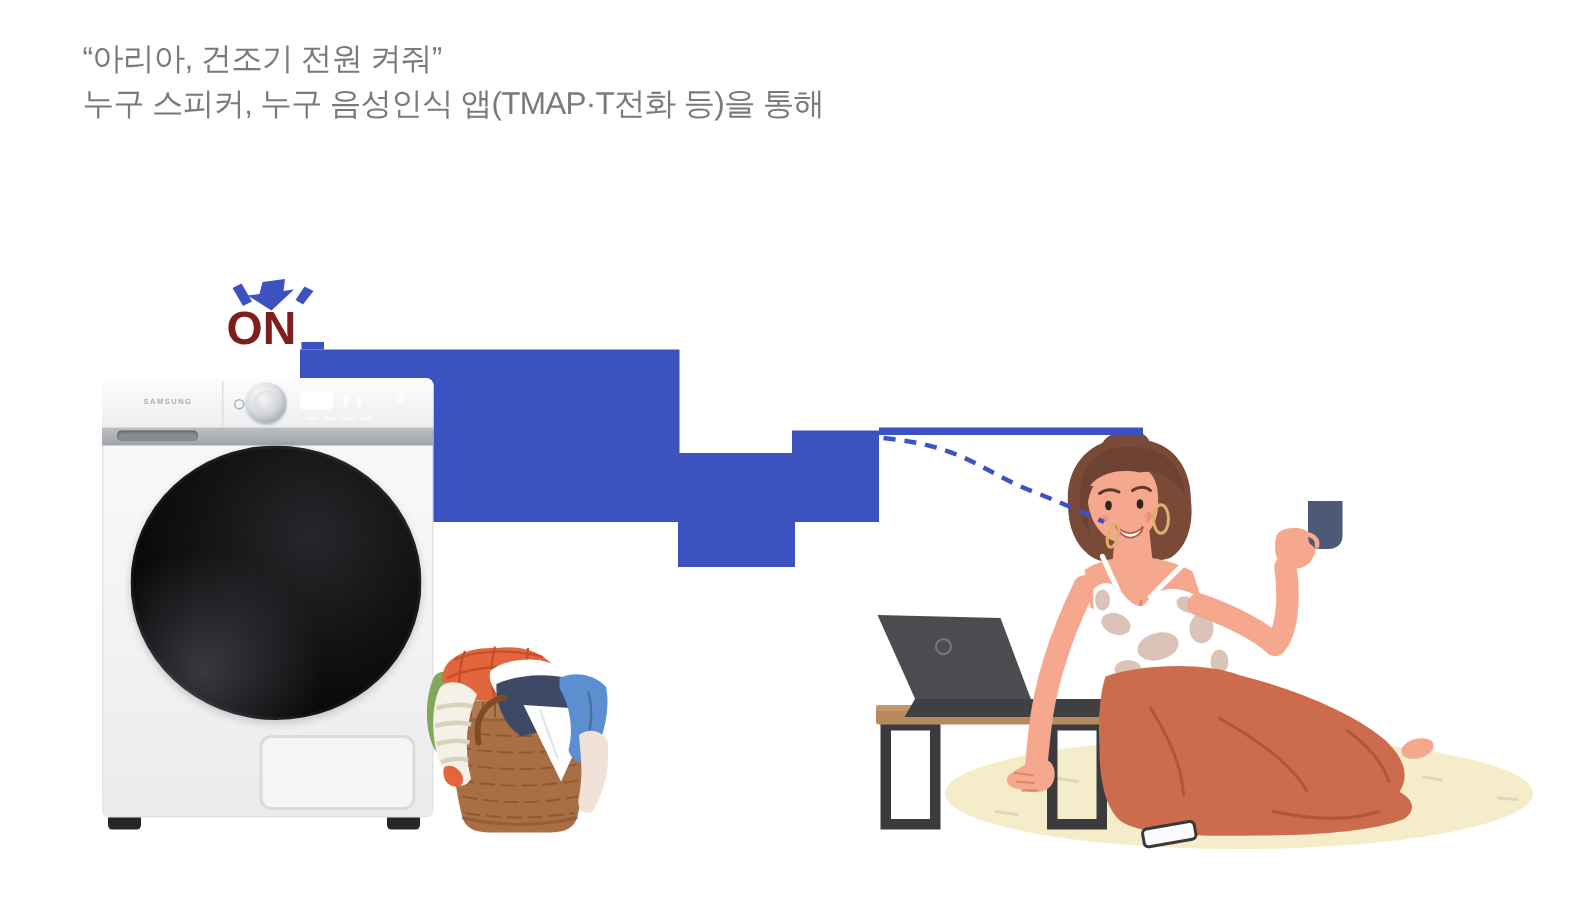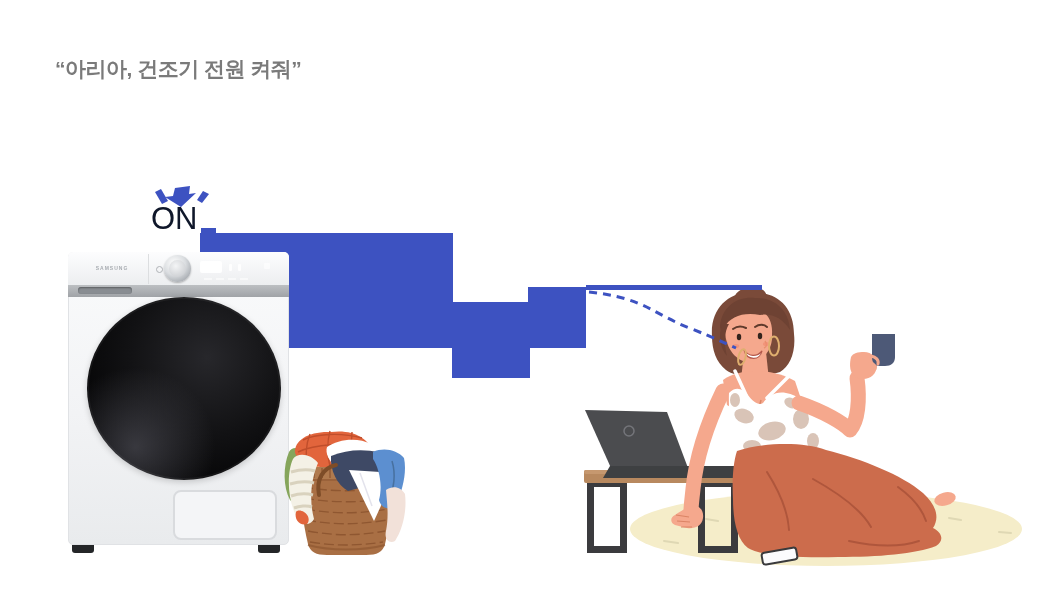--- a/index.html
+++ b/index.html
@@ -1,26 +1,26 @@
 <!DOCTYPE html>
 <html><head>
 <meta charset="utf-8">
 <style>
   html,body{margin:0;padding:0;}
   body{width:1060px;height:600px;position:relative;background:#ffffff;overflow:hidden;
        font-family:"Liberation Sans","DejaVu Sans",sans-serif;}
   .abs{position:absolute;}
 
   
-  .caption{left:55px;top:54px;font-size:21px;font-weight:700;color:#7a7a7a;
+  .caption{left:55px;top:25px;font-size:21px;font-weight:400;color:#7a7a7a;
            line-height:30px;letter-spacing:-0.5px;white-space:nowrap;z-index:6;}
 
   
   .on-arrow{left:150px;top:185px;z-index:6;}
-  .on-label{left:151px;top:203px;font-size:31px;font-weight:400;color:#0f172a;
+  .on-label{left:151px;top:203px;font-size:31px;font-weight:700;color:#7f1d1d;
             line-height:31px;letter-spacing:0;z-index:6;}
   .on-cursor{left:201px;top:228px;width:15px;height:5px;background:#3d52c1;z-index:6;}
 
   
   .blue{background:#3d52c1;z-index:1;}
   .blk-a{left:200px;top:233px;width:253px;height:115px;}
   .blk-b{left:452px;top:302px;width:78px;height:76px;}
   .blk-c{left:528px;top:287px;width:58px;height:61px;}
   .blk-d{left:586px;top:285px;width:176px;height:5px;z-index:3;}
   .dash-svg{left:580px;top:282px;z-index:5;}
@@ -61,20 +61,21 @@
   .m-foot.l{left:4px;} .m-foot.r{left:190px;}
 
   .basket-svg{left:283px;top:428px;z-index:3;}
   .woman-svg{left:578px;top:278px;z-index:2;}
 </style>
 </head>
 <body>
 
 <div class="abs caption">
   <div>“아리아, 건조기 전원 켜줘”</div>
+  <div>누구 스피커, 누구 음성인식 앱(TMAP·T전화 등)을 통해</div>
 </div>
 
 <svg class="abs on-arrow" width="60" height="28" viewBox="0 0 60 28">
   <path d="M5 7 L11 4 L18 16 L12 19 Z" fill="#3d52c1"></path>
   <path d="M25 3 L40 1 L39 9 L46 8 L31 22 L15 12 L23 11 Z" fill="#3d52c1"></path>
   <path d="M53 6 L59 9 L52 18 L47 15 Z" fill="#3d52c1"></path>
 </svg>
 <div class="abs on-label">ON</div>
 <div class="abs on-cursor"></div>
 

